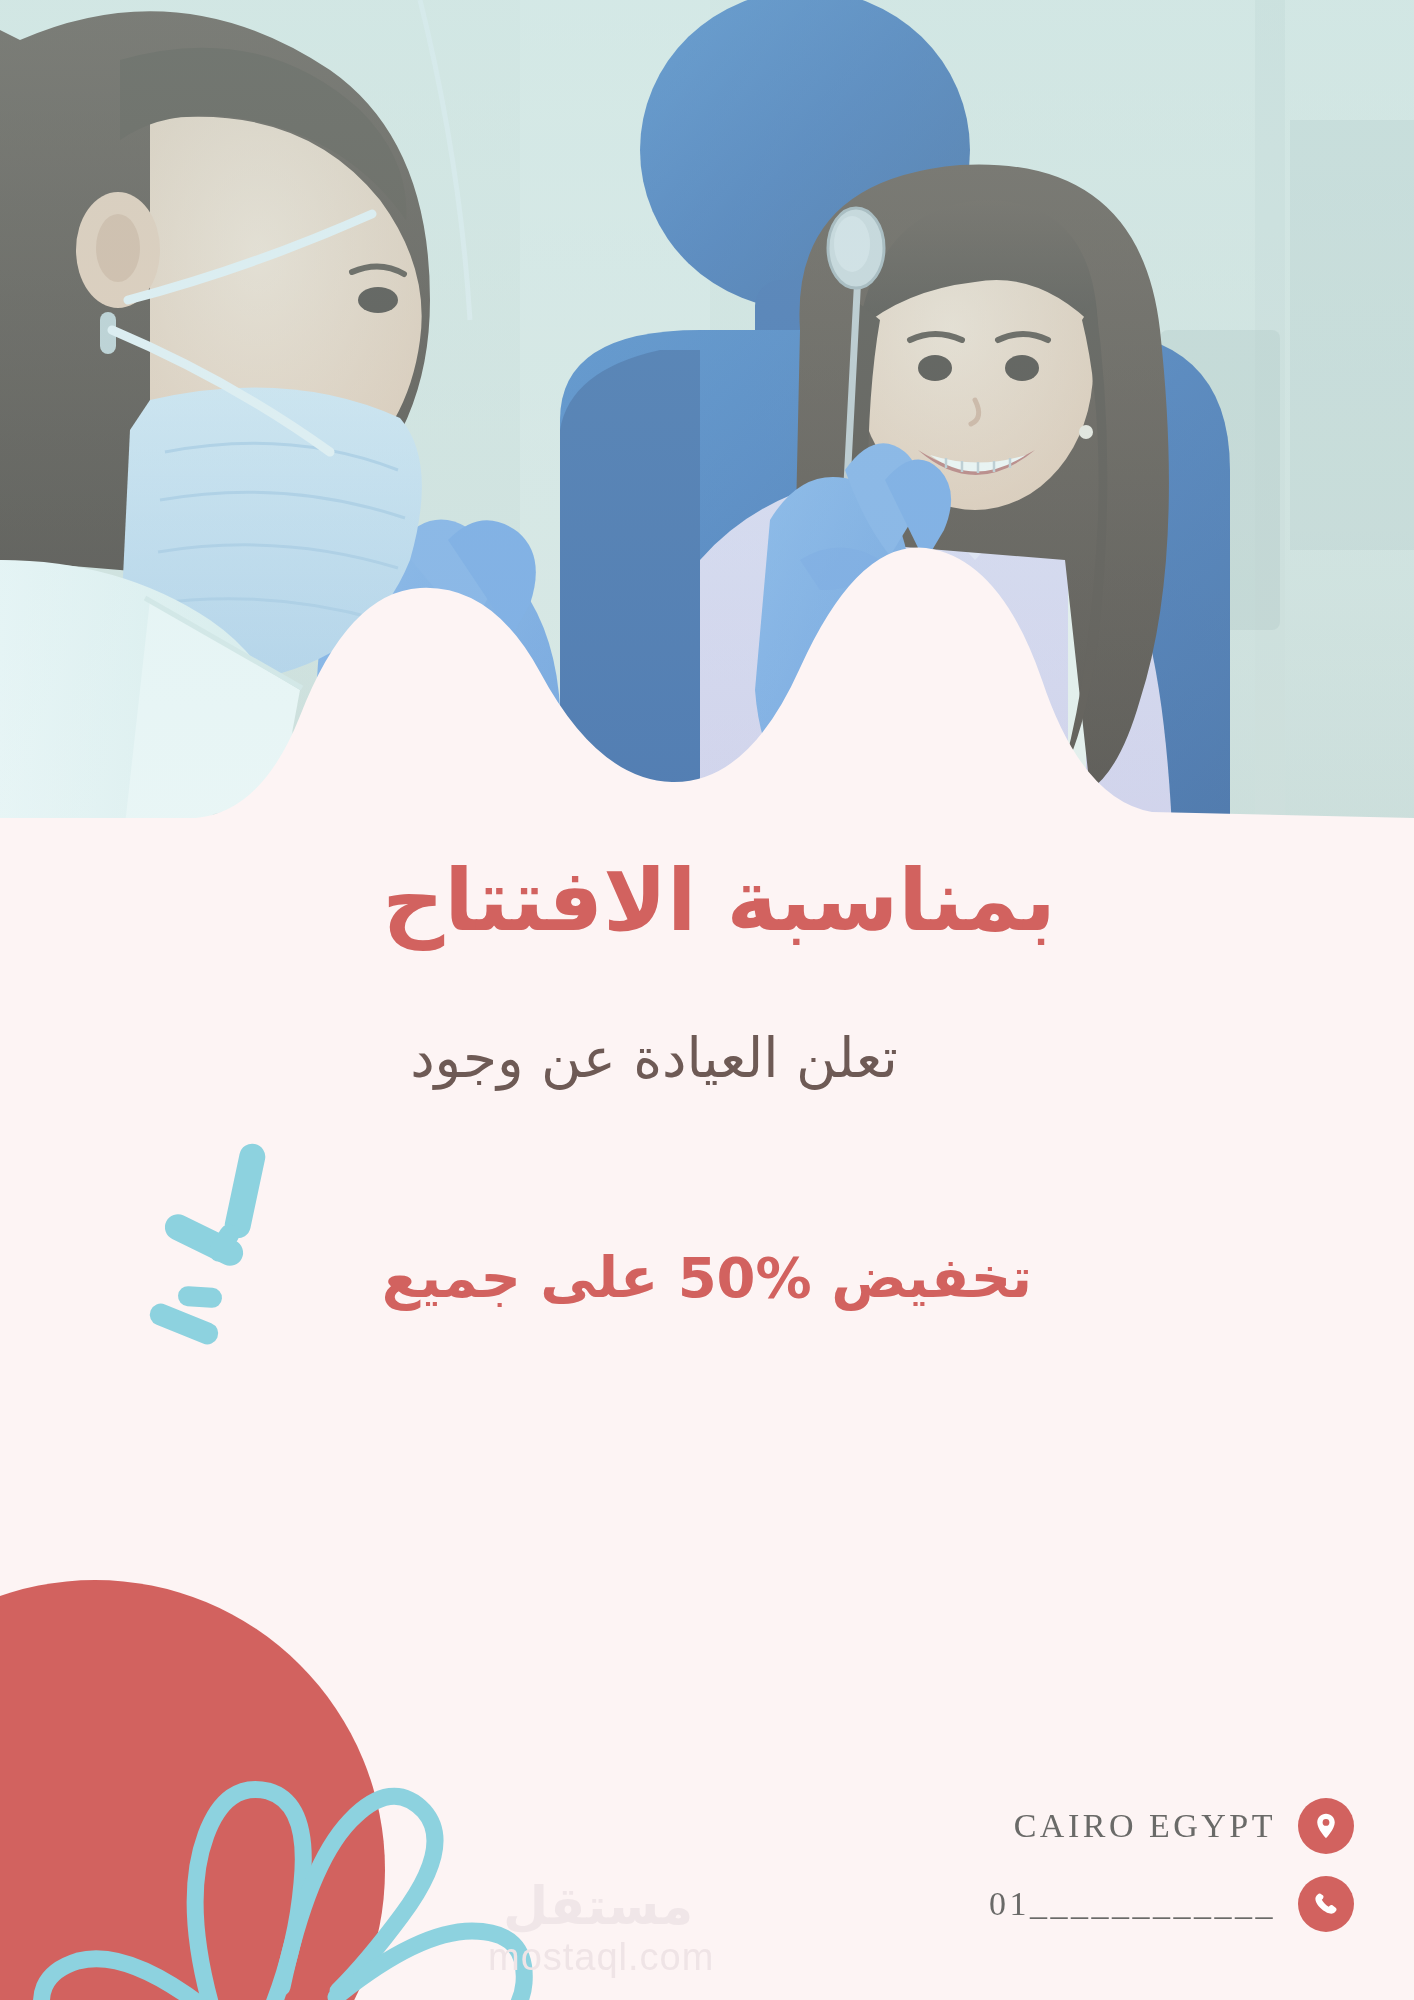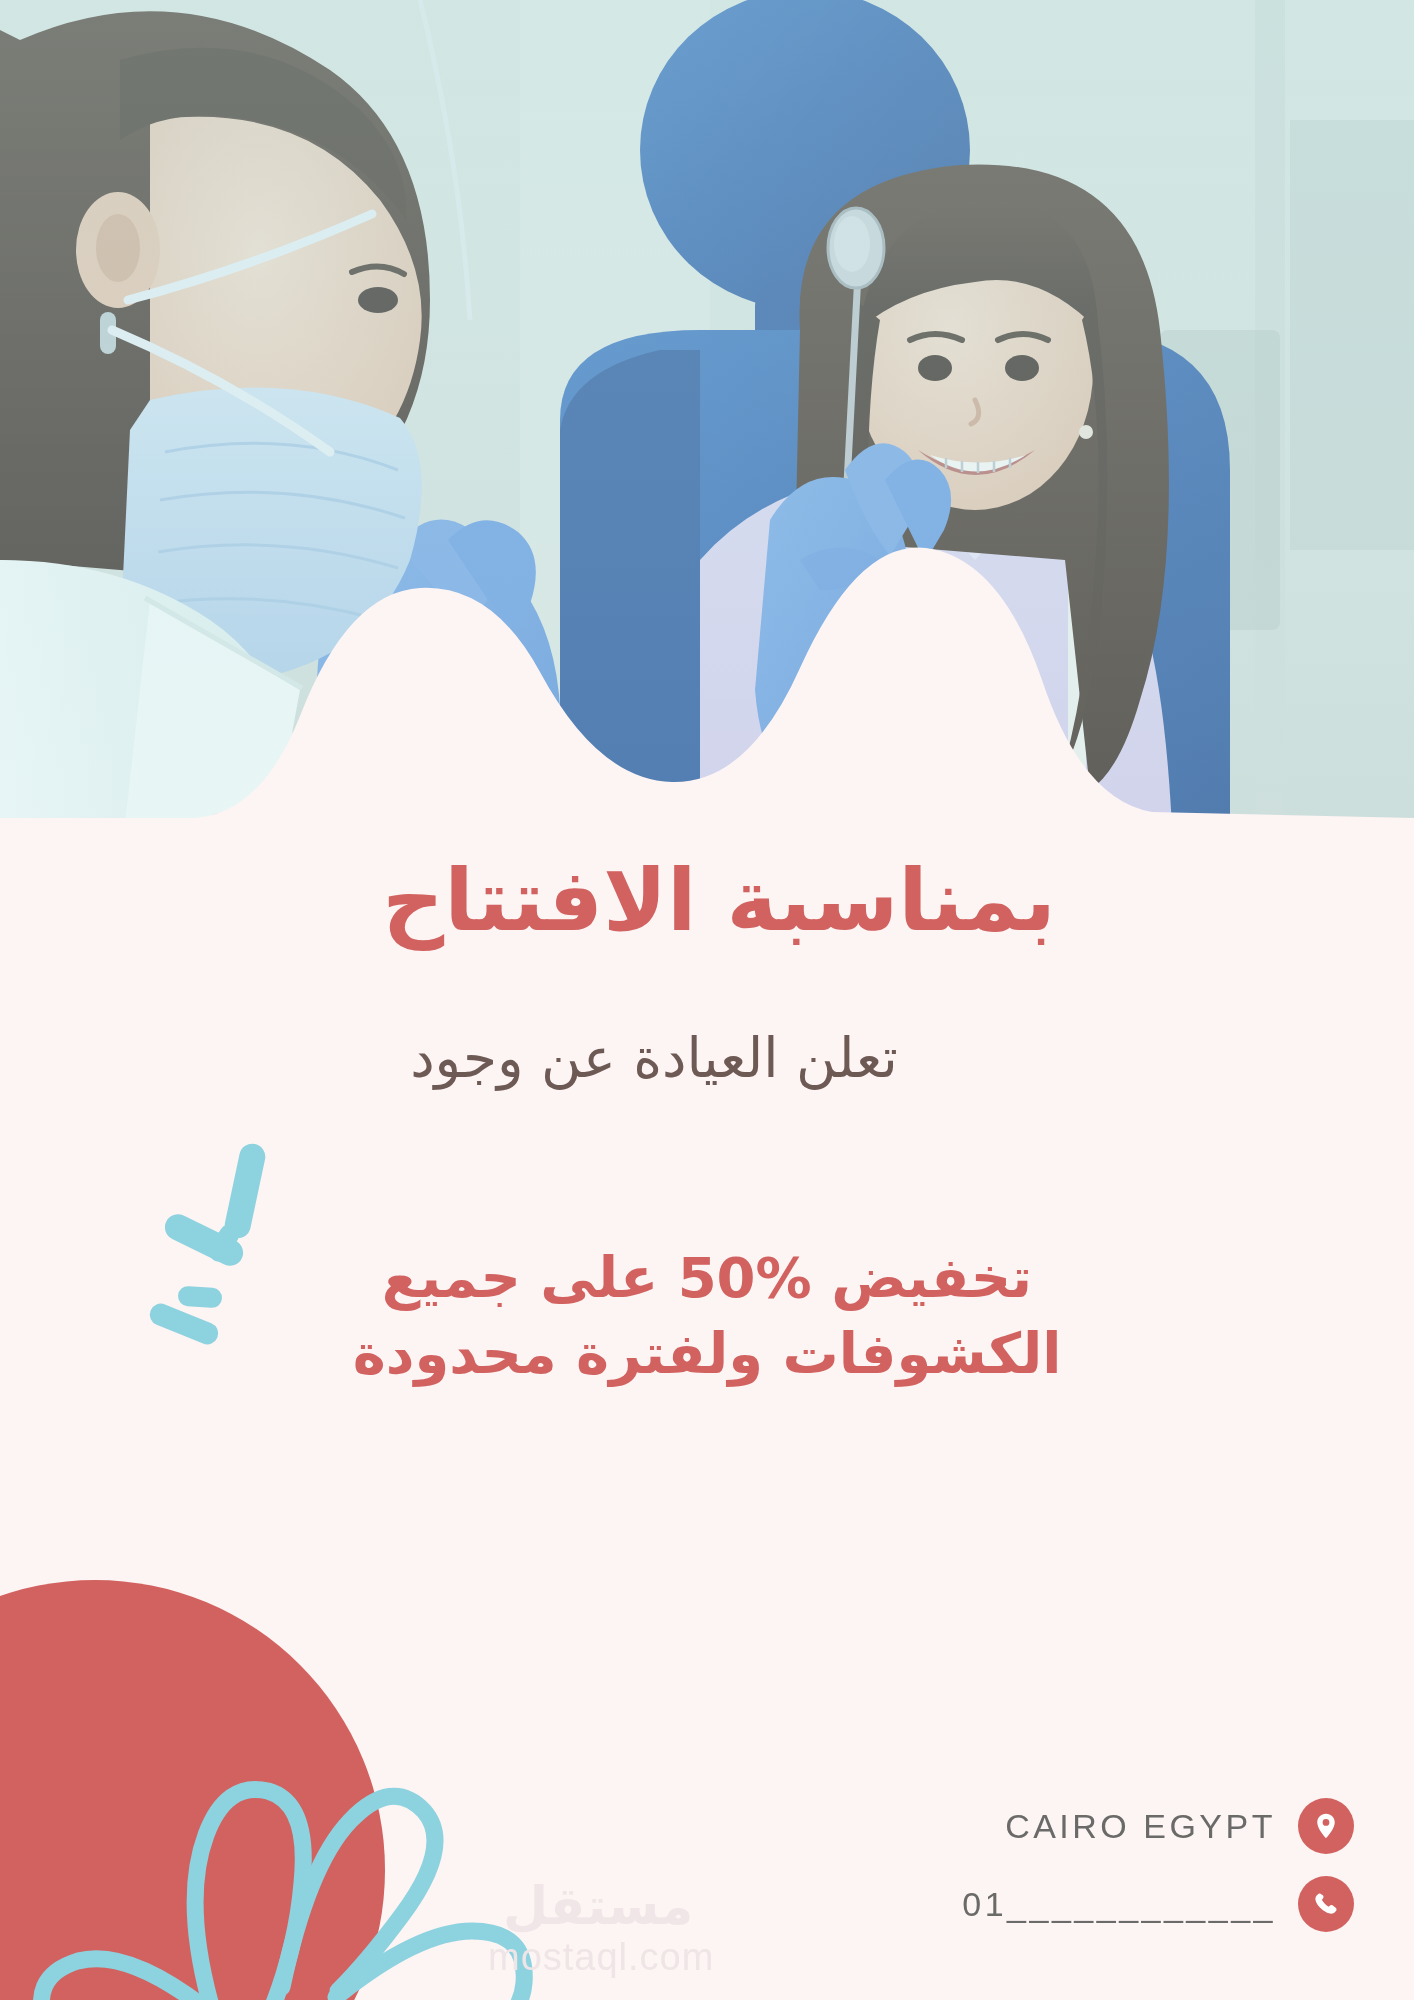--- a/index.html
+++ b/index.html
@@ -118,21 +118,21 @@
     display: flex;
     align-items: center;
     justify-content: flex-end;
     gap: 22px;
   }
   .footer-text {
     color: #6A6A68;
     font-size: 34px;
     letter-spacing: 3.5px;
     font-weight: 400;
-    font-family: Liberation Sans, sans-serif;
+    font-family: Liberation Serif, serif;
     white-space: nowrap;
   }
   .footer-icon {
     width: 56px; height: 56px;
     border-radius: 50%;
     background: #D2625F;
     display: flex;
     align-items: center;
     justify-content: center;
     flex: 0 0 auto;
@@ -328,21 +328,20 @@
         <rect x="92" y="8" width="26" height="96" rx="13" transform="rotate(12 105 56)"></rect>
         <rect x="22" y="92" width="84" height="26" rx="13" transform="rotate(26 64 105)"></rect>
         <rect x="74" y="88" width="20" height="40" rx="10" transform="rotate(32 84 108)"></rect>
         <rect x="38" y="152" width="44" height="20" rx="10" transform="rotate(4 60 162)"></rect>
         <rect x="8" y="178" width="72" height="22" rx="11" transform="rotate(22 44 189)"></rect>
       </g>
     </svg>
 
     <div class="offer">
       <span class="line">تخفيض %50 على جميع</span>
-      <span class="line">الكشوفات ولفترة محدودة</span>
     </div>
 
     <div class="corner-blob"></div>
 
     <svg class="leaf-decor" viewBox="0 0 520 300">
       <g fill="none" stroke="#8DD2DF" stroke-width="17" stroke-linecap="round" stroke-linejoin="round">
         <path d="M 196 298 Q 160 180 186 110 Q 206 56 248 66 Q 290 78 282 158 Q 276 228 246 298"></path>
         <path d="M 262 262 Q 288 140 330 96 Q 372 52 404 86 Q 434 120 382 190 Q 348 236 318 266"></path>
         <path d="M 316 272 Q 398 206 452 206 Q 508 206 504 258 Q 500 308 420 330"></path>
         <path d="M 196 292 Q 110 222 58 236 Q 6 252 28 306 Q 48 356 132 370"></path>

